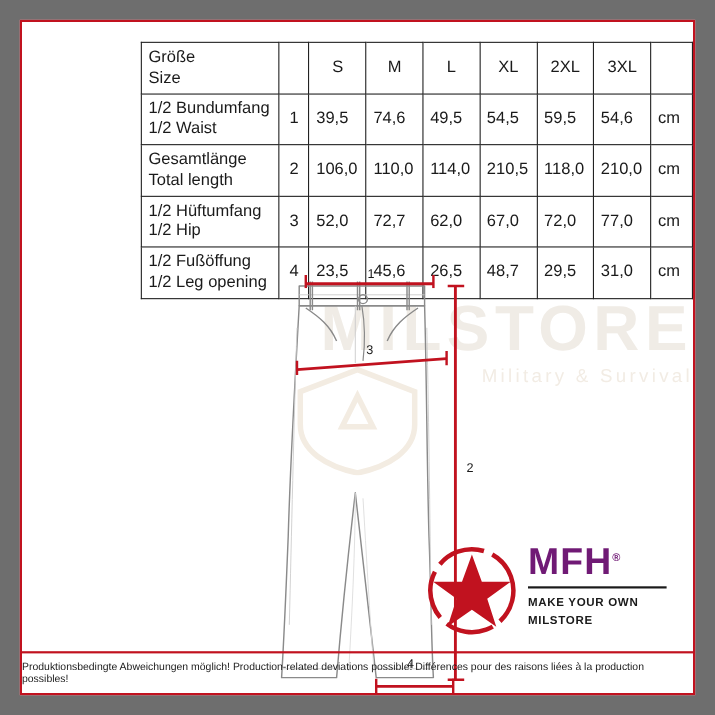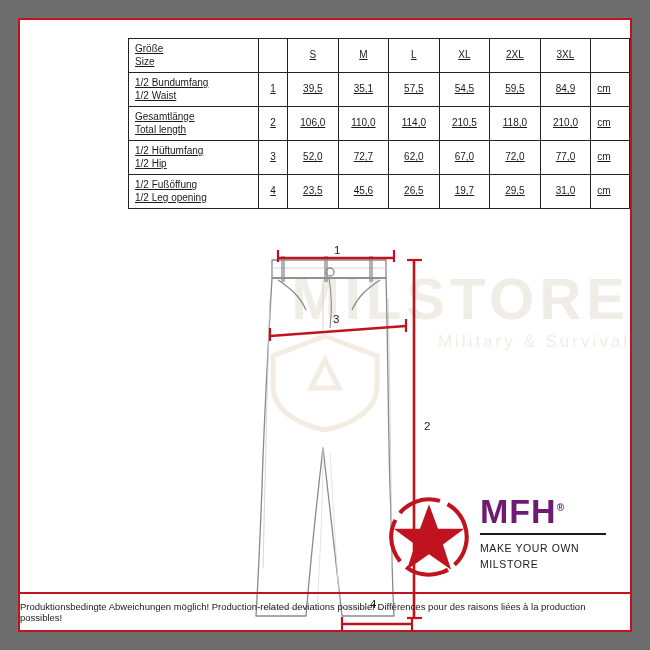--- a/index.html
+++ b/index.html
@@ -67,34 +67,33 @@
     width: 120px;
     height: 100px;
   }
 
   
   .size-table {
     position: absolute;
     left: 108px;
     top: 18px;
     border-collapse: collapse;
-    font-size: 10px;
+    font-size: 15px;
     color: #1a1a1a;
-    text-decoration: underline;
   }
   .size-table td {
     border: 1px solid #222;
     padding: 4px 6px;
     vertical-align: middle;
     white-space: pre-line;
     line-height: 1.25;
   }
   .size-table td.label { width: 128px; text-align: left; }
   .size-table td.num { width: 18px; text-align: center; }
-  .size-table td.val { width: 40px; text-align: center; }
+  .size-table td.val { width: 40px; text-align: left; }
   .size-table td.unit { width: 28px; text-align: left; }
   .size-table td.hdr { text-align: center; font-weight: normal; }
   .size-table td.hdr-blank { }
 
   
   .drawing {
     position: absolute;
     left: 200px;
     top: 218px;
     width: 230px;
@@ -139,21 +138,21 @@
     vertical-align: super;
     font-weight: bold;
   }
   .logo-rule {
     border-bottom: 2px solid #1a1a1a;
     margin: 5px 0 6px 0;
     width: 126px;
   }
   .logo-tag {
     font-size: 10.5px;
-    font-weight: normal;
+    font-weight: bold;
     letter-spacing: 0.6px;
     color: #1a1a1a;
     line-height: 1.5;
   }
 
   
   .footer-bar {
     position: absolute;
     left: 0;
     bottom: 0;
@@ -198,25 +197,25 @@
             <td class="val hdr">XL</td>
             <td class="val hdr">2XL</td>
             <td class="val hdr">3XL</td>
             <td class="unit"></td>
           </tr>
           <tr>
             <td class="label">1/2 Bundumfang
 1/2 Waist</td>
             <td class="num">1</td>
             <td class="val">39,5</td>
-            <td class="val">35,1</td>
-            <td class="val">57,5</td>
+            <td class="val">74,6</td>
+            <td class="val">49,5</td>
             <td class="val">54,5</td>
             <td class="val">59,5</td>
-            <td class="val">84,9</td>
+            <td class="val">54,6</td>
             <td class="unit">cm</td>
           </tr>
           <tr>
             <td class="label">Gesamtlänge
 Total length</td>
             <td class="num">2</td>
             <td class="val">106,0</td>
             <td class="val">110,0</td>
             <td class="val">114,0</td>
             <td class="val">210,5</td>
@@ -236,21 +235,21 @@
             <td class="val">77,0</td>
             <td class="unit">cm</td>
           </tr>
           <tr>
             <td class="label">1/2 Fußöffung
 1/2 Leg opening</td>
             <td class="num">4</td>
             <td class="val">23,5</td>
             <td class="val">45,6</td>
             <td class="val">26,5</td>
-            <td class="val">19,7</td>
+            <td class="val">48,7</td>
             <td class="val">29,5</td>
             <td class="val">31,0</td>
             <td class="unit">cm</td>
           </tr>
         </tbody>
       </table>
 
       <svg class="drawing" viewBox="0 0 230 400" preserveAspectRatio="none">
         <g fill="none" stroke="#8a8a8a" stroke-width="1.3" stroke-linejoin="round">
 

